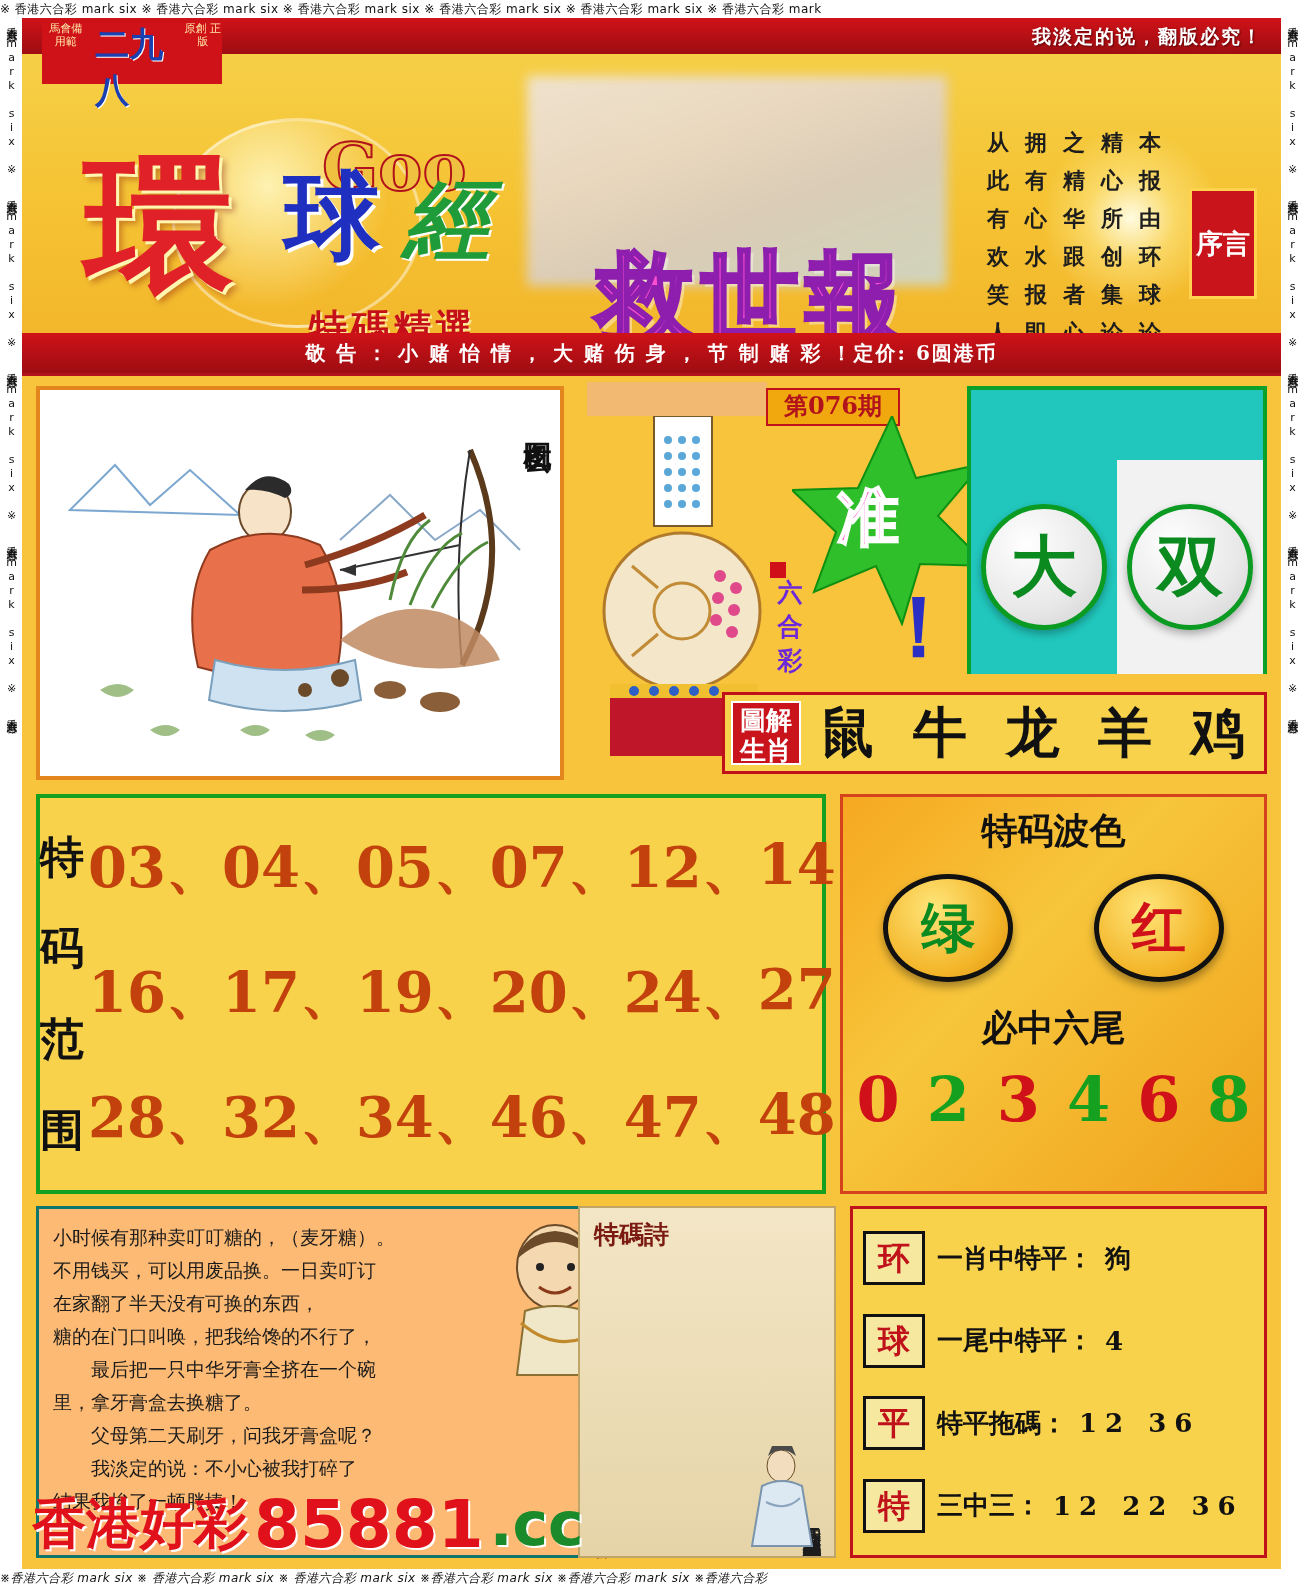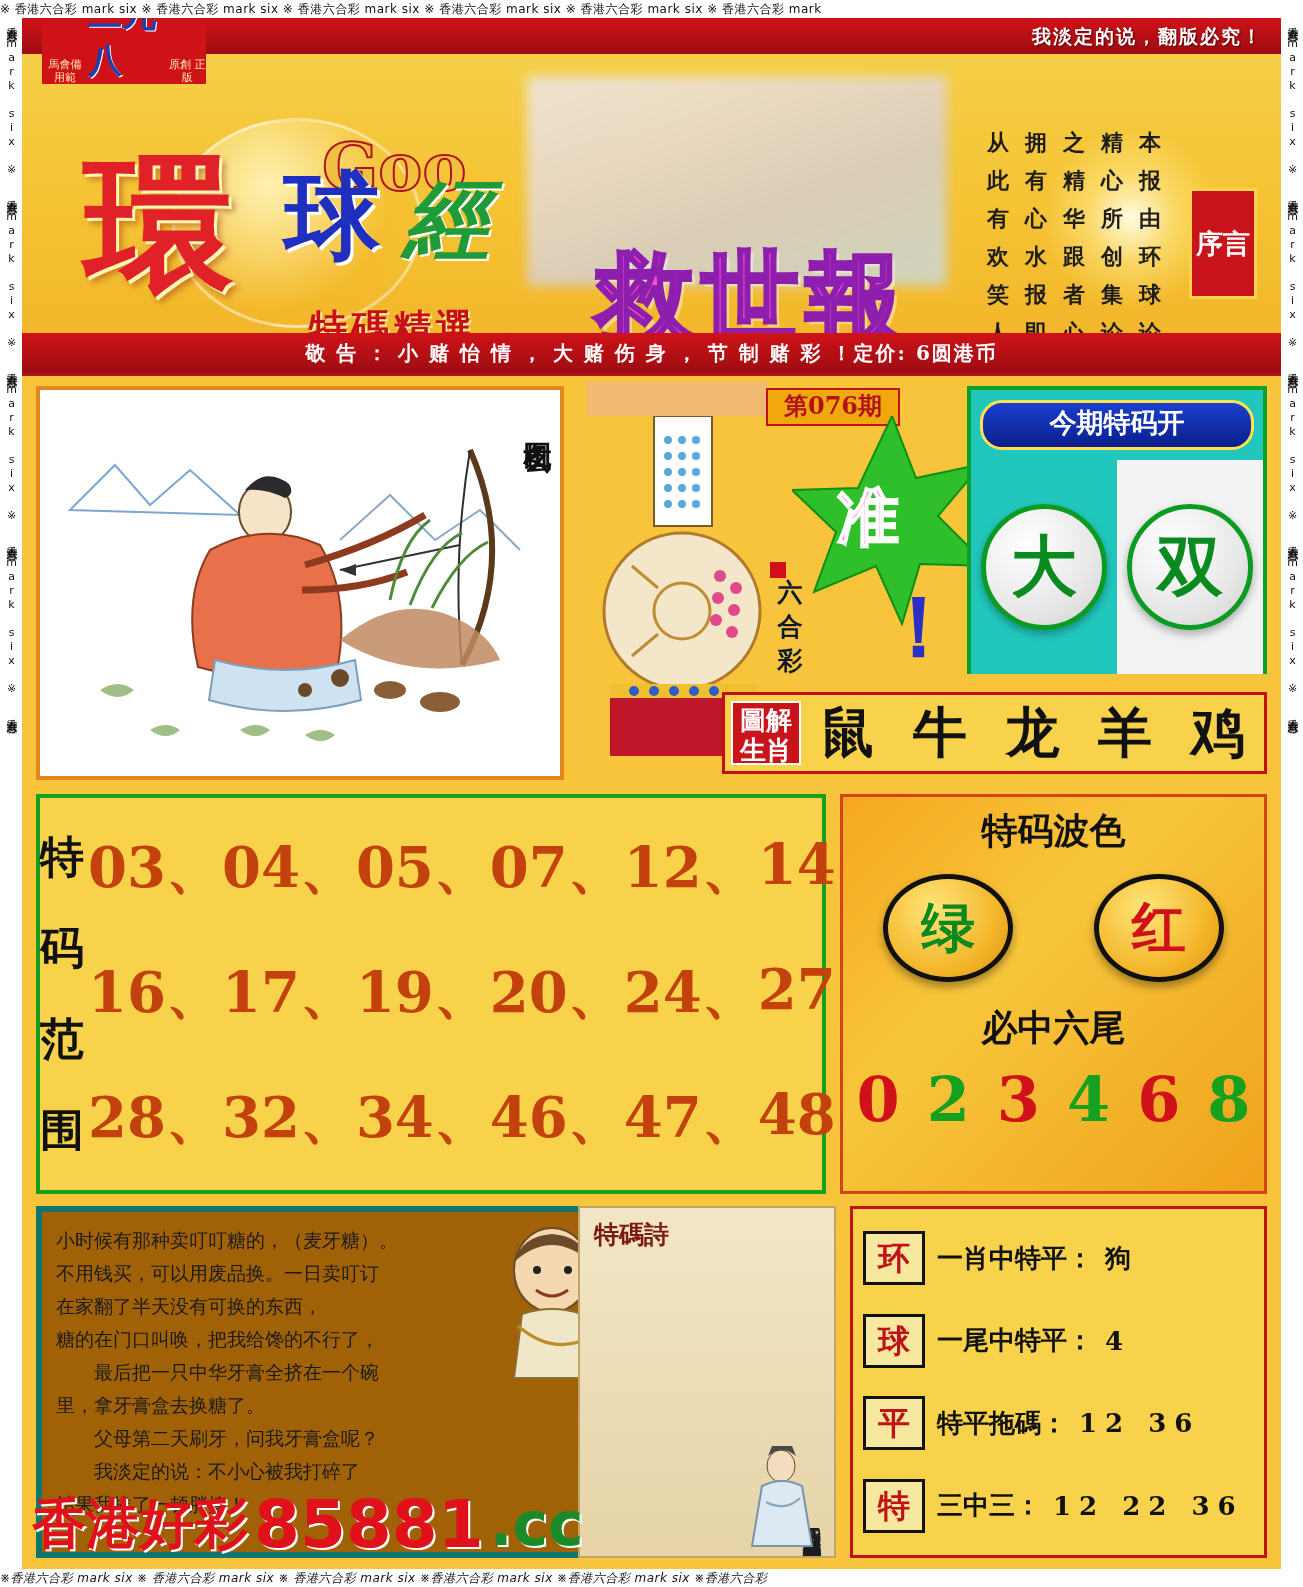--- a/index.html
+++ b/index.html
@@ -38,22 +38,22 @@
     position:relative;width:1259px;height:355px;
     background:linear-gradient(180deg,#f6d24b 0%,#f5c232 55%,#f2b32a 100%);
     border-bottom:3px solid #b2121b;
     overflow:hidden;
   }
   .mast-redbar{
     position:absolute;left:0;top:0;width:1259px;height:36px;
     background:linear-gradient(180deg,#cf1218,#9d0d12);
   }
   .mast-logo{
-    position:absolute;left:20px;top:4px;width:164px;height:62px;
-    background:#cf1218;color:#fff;display:flex;align-items:flex-end;
+    position:absolute;left:20px;top:4px;width:180px;height:62px;
+    background:#cf1218;color:#fff;display:flex;align-items:flex-start;gap:6px;
   }
   .mast-logo .lg-main{
     font-size:34px;font-weight:bold;color:#1a3fb0;
     text-shadow:1px 1px 0 #fff;font-family:"DejaVu Serif","Liberation Serif",serif;
   }
   .mast-logo .lg-side{
     font-size:11px;line-height:13px;color:#ffe9a8;text-align:center;
   }
   .copyright{
     position:absolute;right:18px;top:6px;color:#fff;font-size:19px;font-weight:bold;
@@ -160,21 +160,21 @@
   .star-green{
     position:absolute;left:770px;top:40px;width:200px;height:210px;
   }
   .star-zhun{
     position:absolute;left:815px;top:100px;font-size:62px;font-weight:bold;
     color:#ff3fbf;-webkit-text-stroke:2px #fff;
     font-family:"DejaVu Serif","Liberation Serif",serif;
   }
   .liuhecai{
     position:absolute;left:745px;top:200px;width:46px;font-size:25px;font-weight:bold;
-    color:#0f172a;line-height:34px;text-align:center;
+    color:#6d28d9;line-height:34px;text-align:center;
     font-family:"DejaVu Serif","Liberation Serif",serif;
   }
   .redsq{position:absolute;left:748px;top:186px;width:16px;height:16px;background:#d01018;}
   .excl{
     position:absolute;left:855px;top:195px;font-size:84px;font-weight:bold;color:#2b2fc4;
     font-family:"DejaVu Serif","Liberation Serif",serif;
   }
 
   
   .zodiac{
@@ -274,21 +274,21 @@
   }
   .wave-tails{
     position:relative;margin-top:10px;display:flex;justify-content:space-around;
     font-size:62px;font-weight:bold;
     font-family:"DejaVu Serif","Liberation Serif",serif;
   }
 
   
   .story-box{
     position:absolute;left:14px;top:830px;width:600px;height:352px;
-    background:#a16207;border:6px solid #0f766e;box-sizing:border-box;
+    background:#fdba74;border:3px solid #0f766e;box-sizing:border-box;
     padding:12px 14px;font-size:19px;line-height:33px;color:#1b1b1b;
     font-family:"DejaVu Serif","Liberation Serif",serif;
   }
   .story-box p{margin:0;text-indent:0;}
   .story-box p.ind{text-indent:2em;}
   .story-face{
     position:absolute;right:18px;top:10px;width:120px;height:160px;
   }
   .fan-text{
     position:absolute;right:22px;bottom:22px;width:90px;font-size:14px;color:#8a2a12;
@@ -533,21 +533,20 @@
       <div class="zodiac-list">
         <span>鼠</span>
         <span>牛</span>
         <span>龙</span>
         <span>羊</span>
         <span>鸡</span>
       </div>
     </div>
 
     <div class="today-box">
-      <div class="today-title">今期特码开</div>
       <div class="today-split">
         <div class="today-half left">
           <div class="ball green-txt green-ring">大</div>
         </div>
         <div class="today-half right">
           <div class="ball green-txt green-ring">双</div>
         </div>
       </div>
     </div>
 

